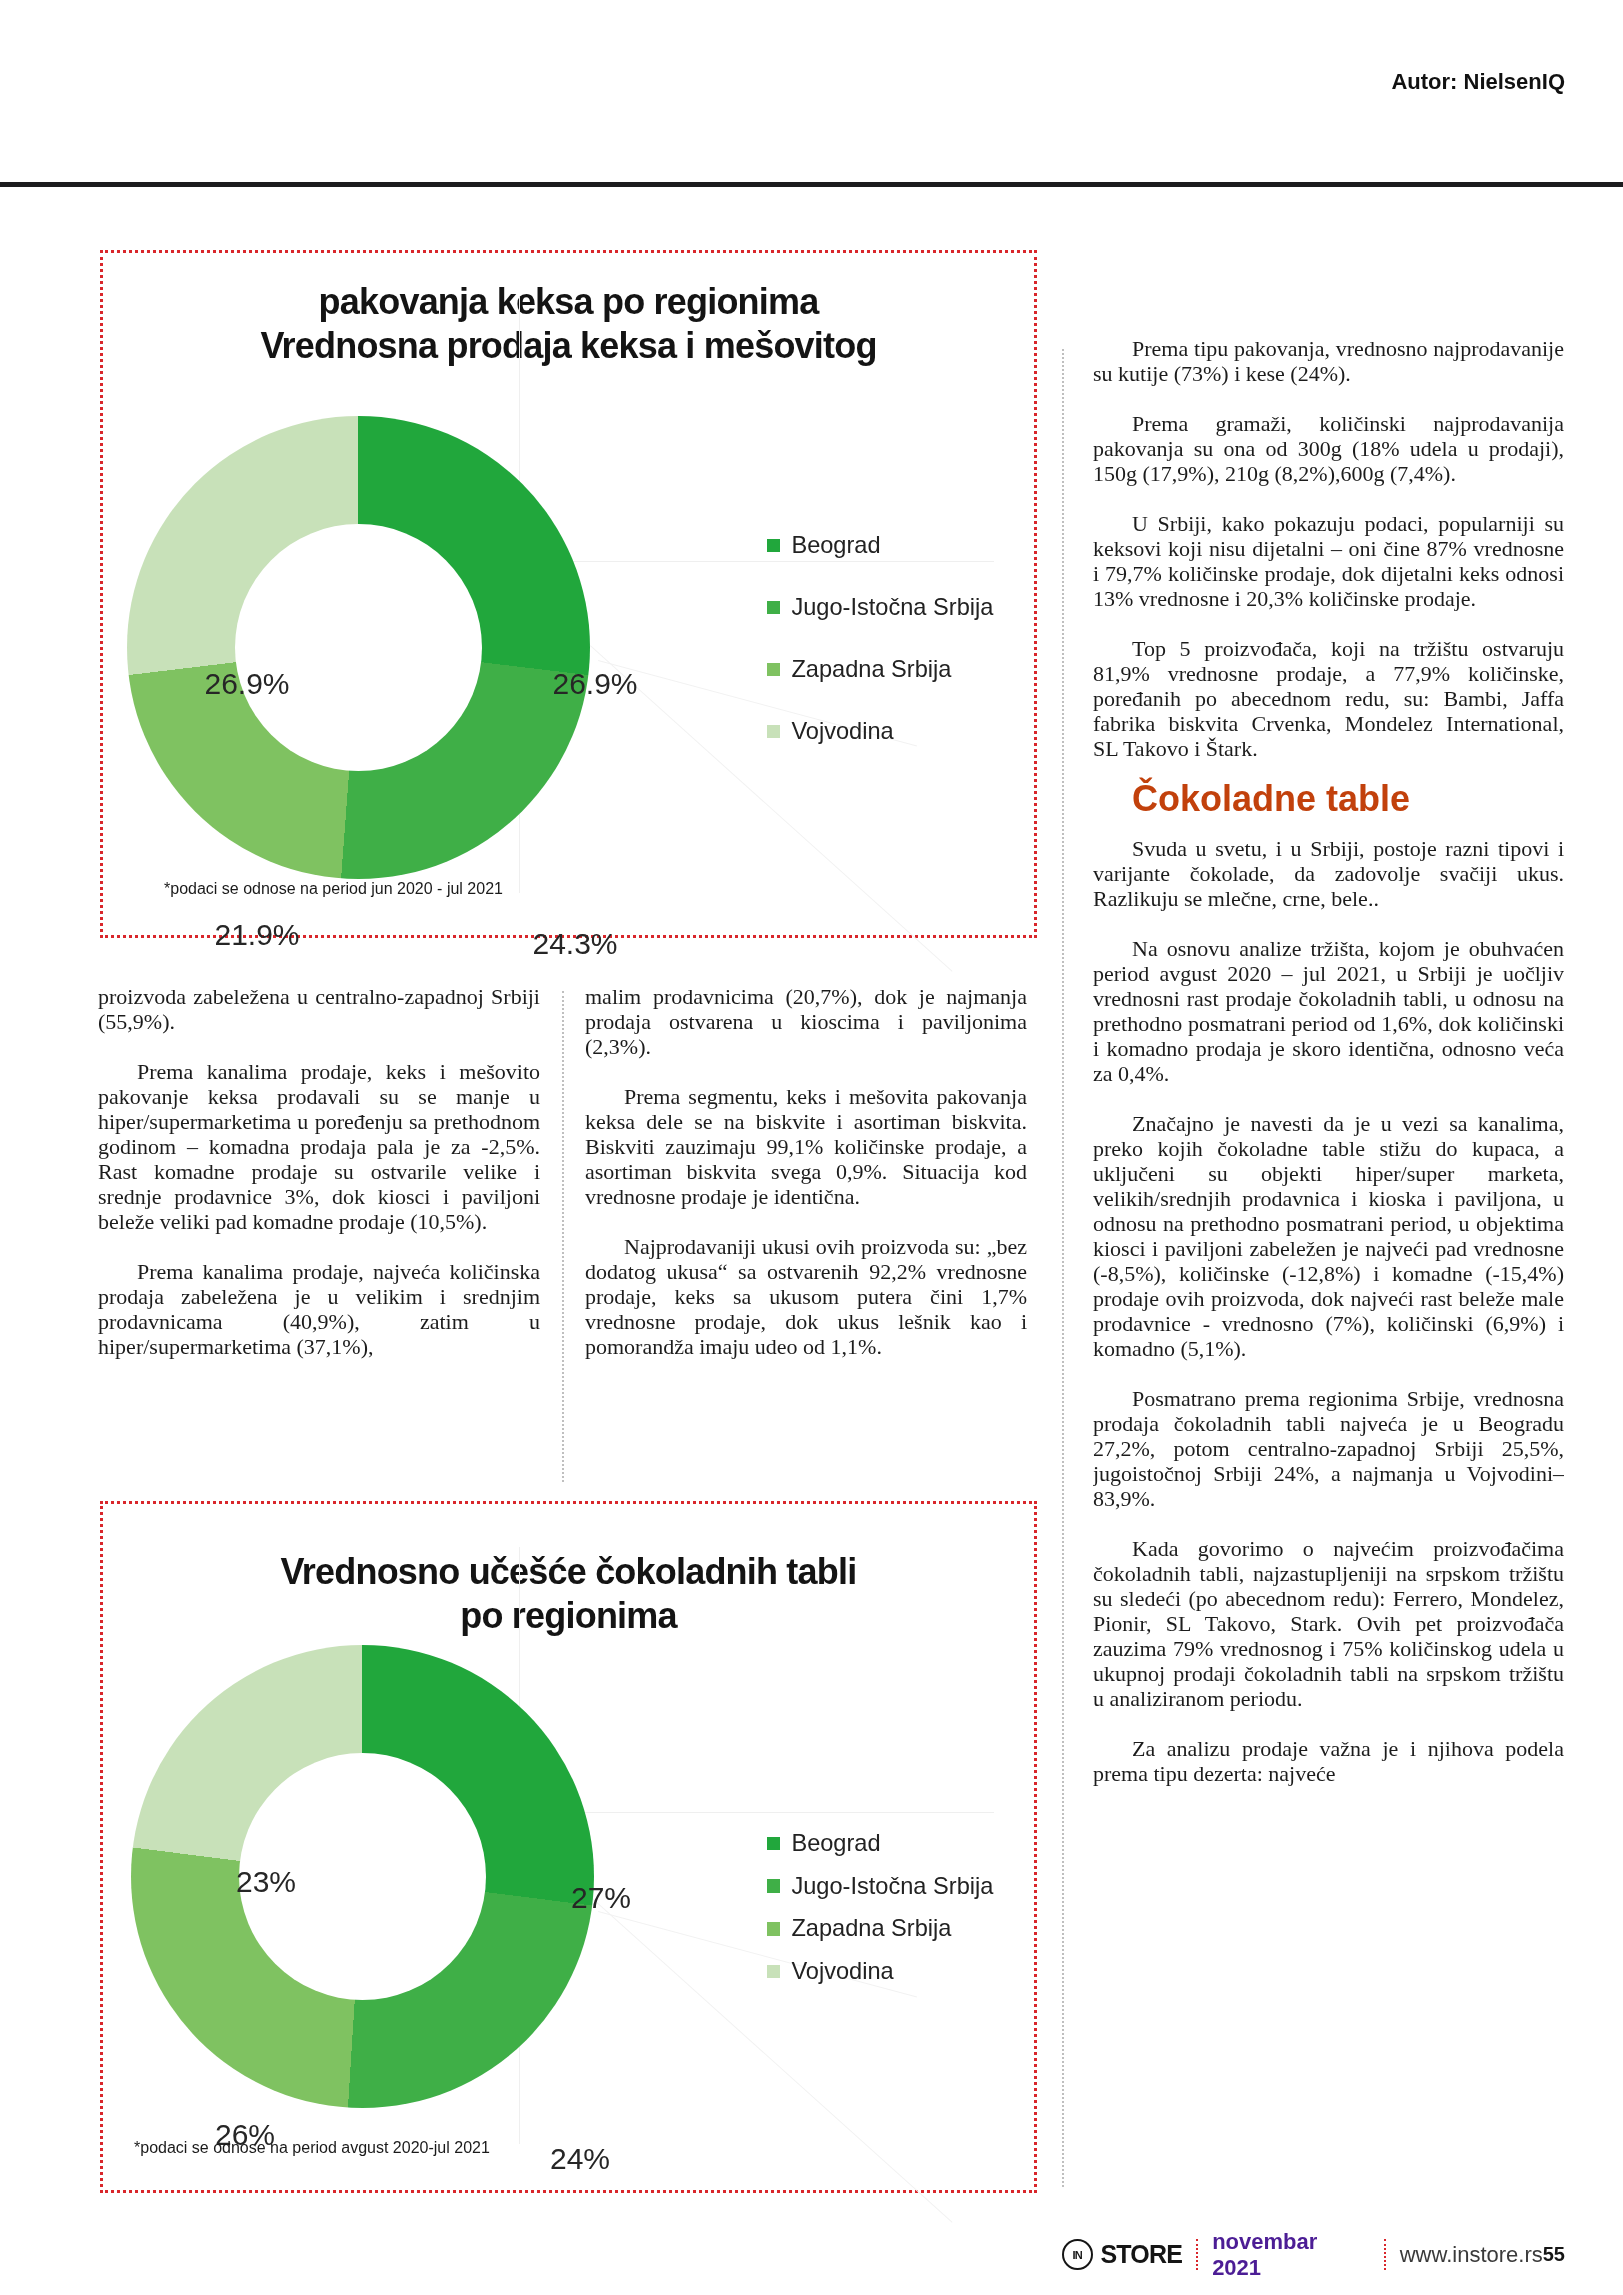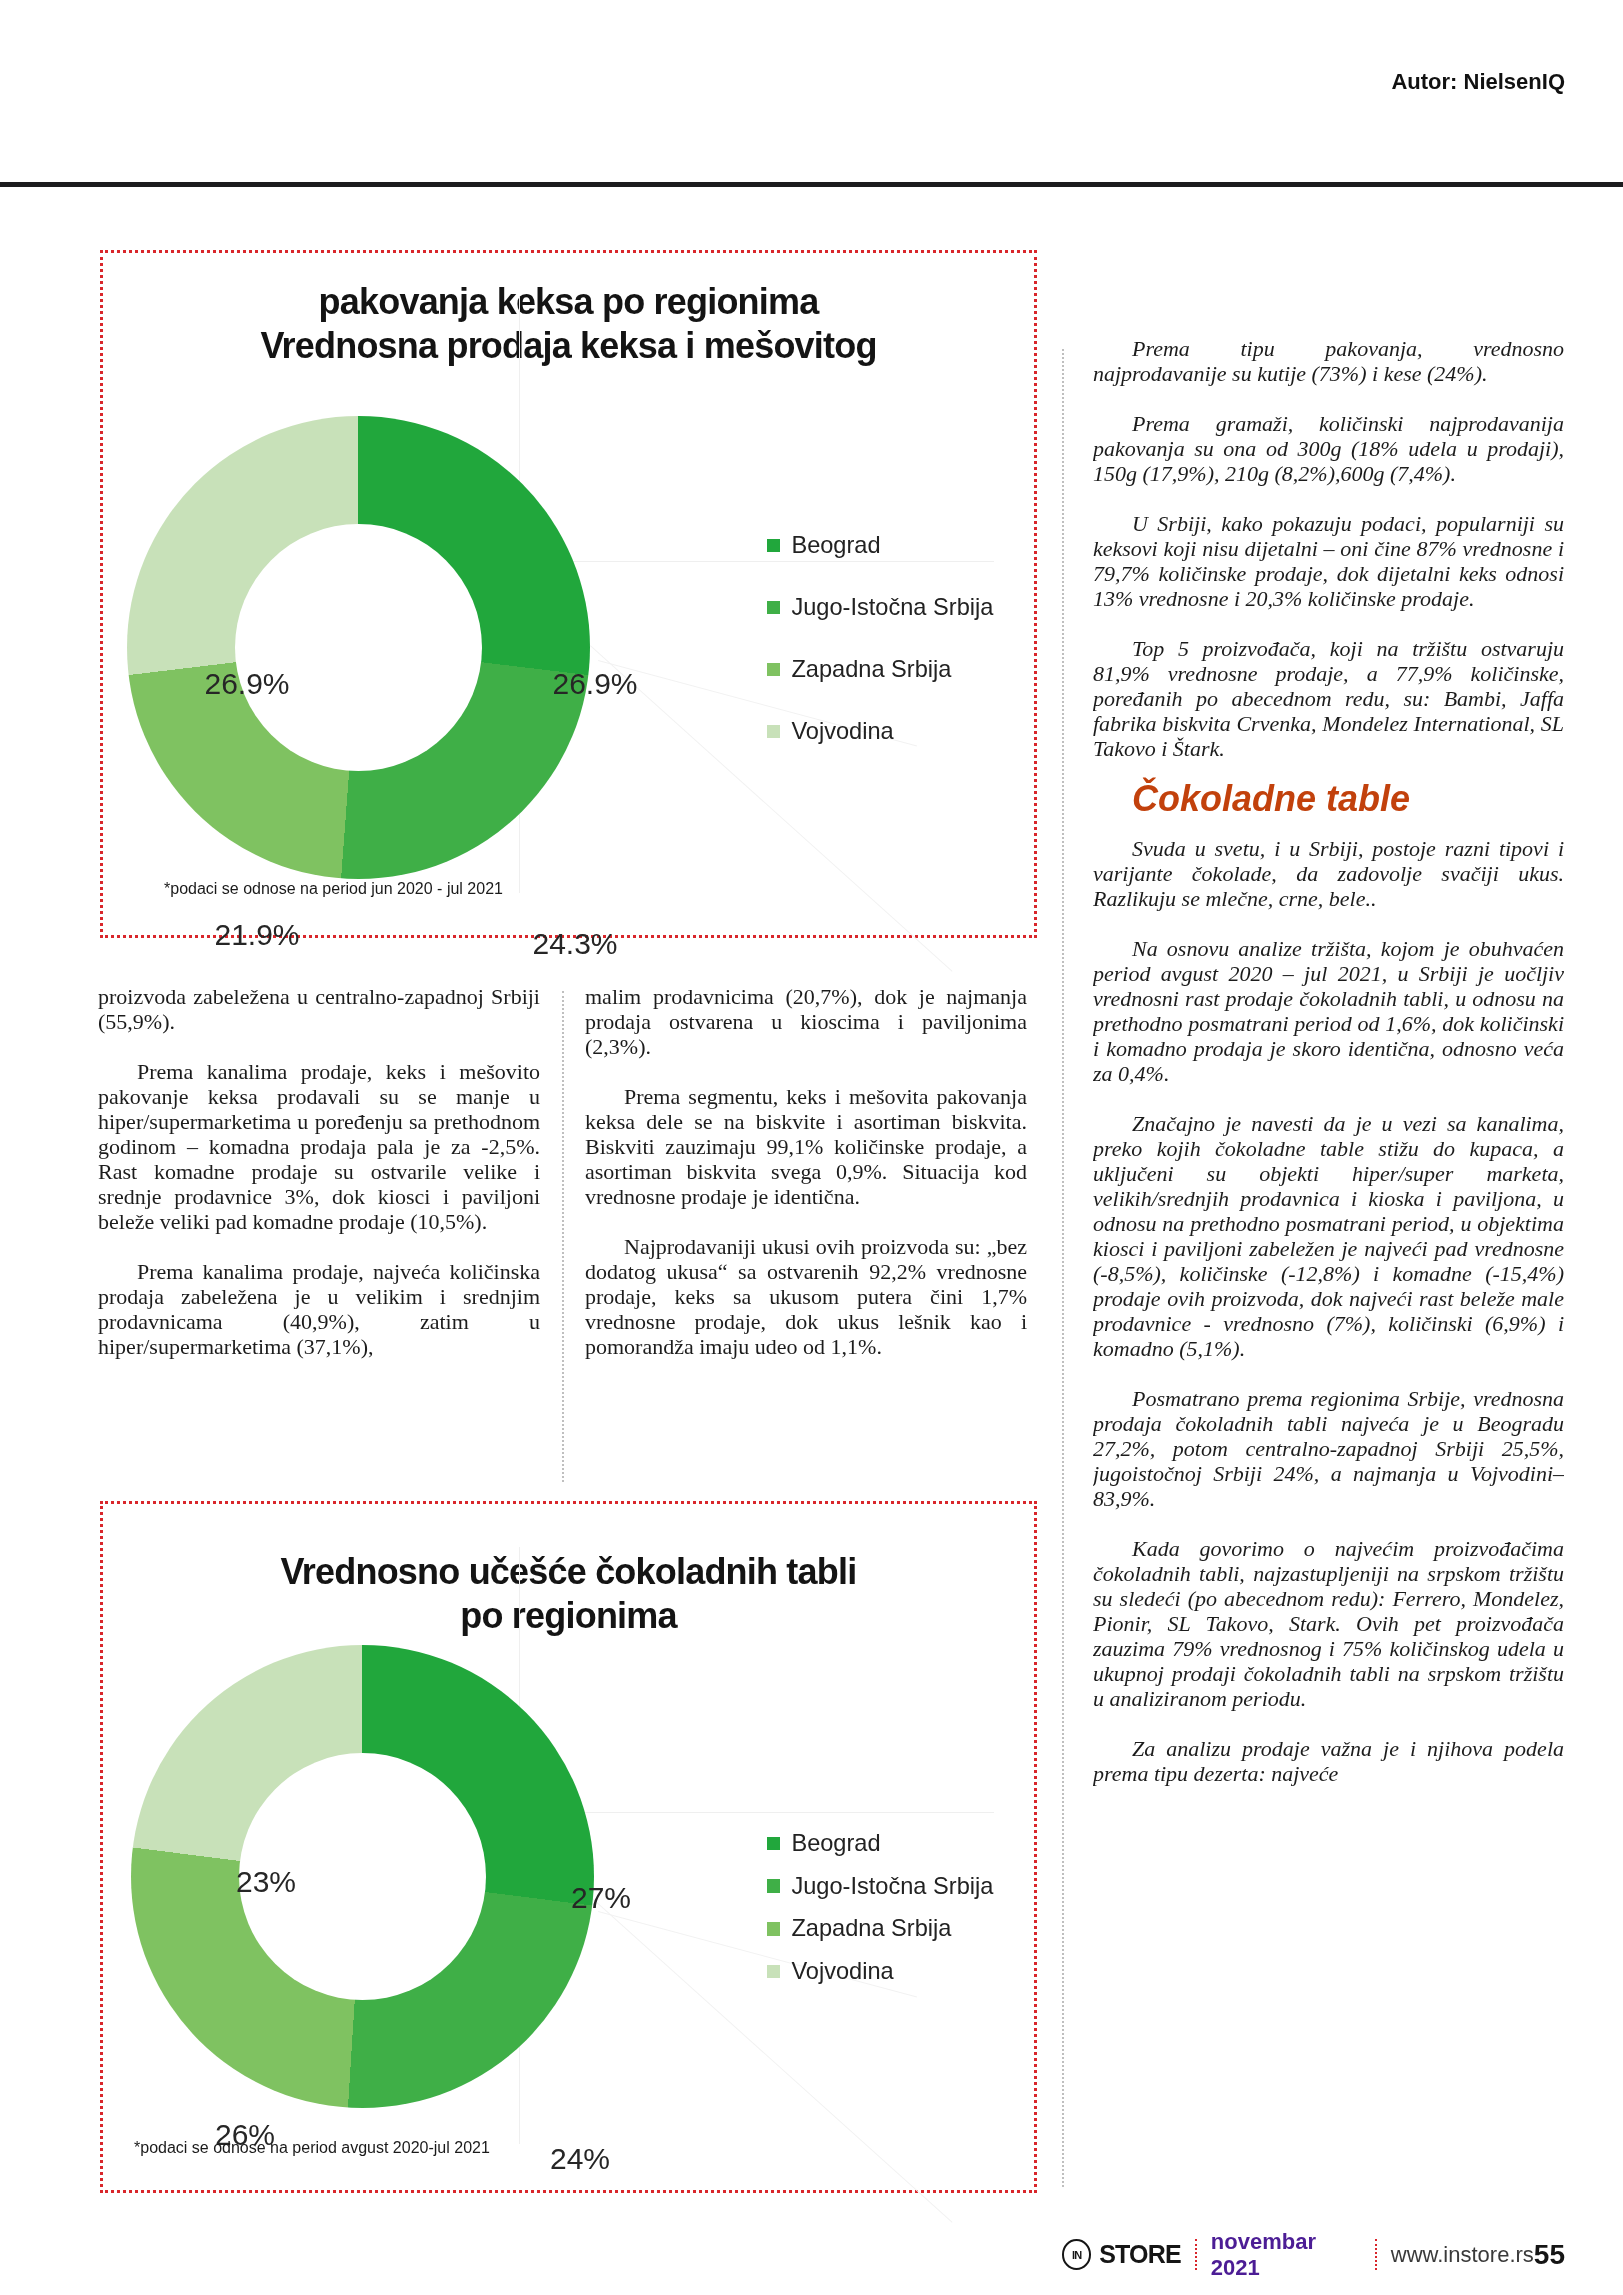--- a/index.html
+++ b/index.html
@@ -51,38 +51,38 @@
   .diag{position:absolute;width:0.8px;background:#f2f2f2;transform-origin:top left;}
   .diag-a{left:487px;top:393px;height:487px;transform:rotate(-48deg);}
   .diag-b{left:495px;top:408px;height:330px;transform:rotate(-75deg);}
 
   
   .col{position:absolute;text-align:justify;font-size:22px;line-height:25px;}
   .col p{margin:0 0 25px 0;text-indent:39px;}
   #col-left, #col-middle{top:984px;width:442px;}
   #col-left{left:98px;} #col-middle{left:585px;}
   #col-left p:first-child, #col-middle p:first-child{text-indent:0;}
-  #col-right{left:1093px;top:336px;width:471px;height:1869px;overflow:hidden;font-style:italic;}
+  #col-right{left:1093px;top:336px;width:471px;height:1869px;overflow:hidden;}
   .section-heading{font-family:"Liberation Sans",sans-serif;font-weight:bold;
                    font-size:36px;color:#c2410c;margin:4.7px 0 27px 0;text-indent:0;}
   .vsep{position:absolute;width:0;border-left:2.4px dotted #bfbfbf;}
   #vsep-1{left:562px;top:991px;height:491px;}
   #vsep-2{left:1062px;top:349px;height:1838px;}
 
   
   .footer{left:1062px;top:2234px;width:503px;height:41px;display:flex;
           align-items:center;font-family:"Liberation Sans",sans-serif;}
   .logo-circle{width:27px;height:27px;border:2.4px solid #151515;border-radius:50%;
                display:flex;align-items:center;justify-content:center;
                font-weight:bold;font-size:11px;letter-spacing:-0.8px;color:#151515;}
   .logo-store{font-weight:bold;font-size:25px;letter-spacing:-0.8px;color:#151515;margin-left:7.9px;}
   .footer-sep{width:0;height:31px;border-left:2.4px dotted #d9262b;margin:0 14px;}
   .footer-date{font-weight:bold;font-size:22px;color:#4c1d95;}
   .footer-site{font-size:22px;color:#3a3a3a;}
-  .footer-page{margin-left:auto;font-weight:bold;font-size:28px;color:#151515;text-align:center;}
+  .footer-page{margin-left:auto;font-weight:bold;font-size:20px;color:#151515;text-align:center;}
 </style>
 </head>
 <body>
 
 <div class="abs author">Autor: NielsenIQ</div>
 <div class="abs top-rule"></div>
 
 <div class="abs chart-box" id="chart-box-0">
   <div class="gridline-v"></div>
   <div class="gridline-h"></div>

